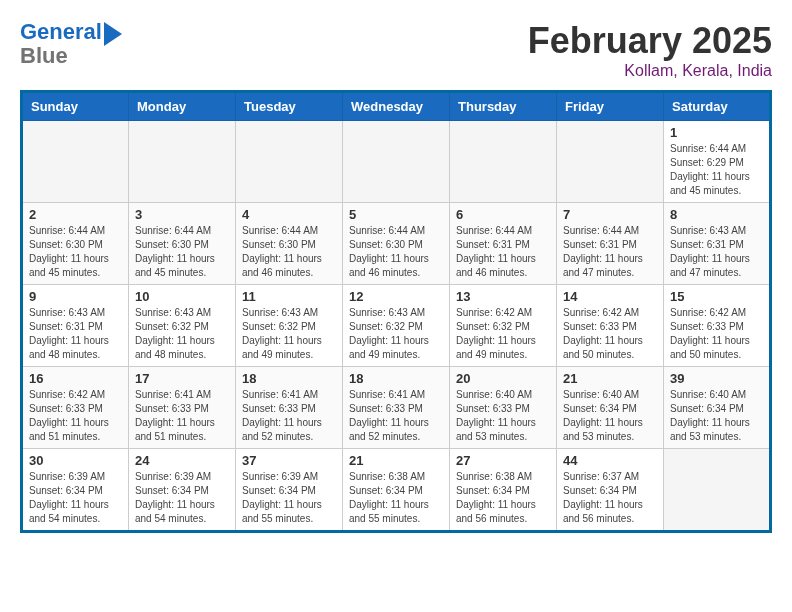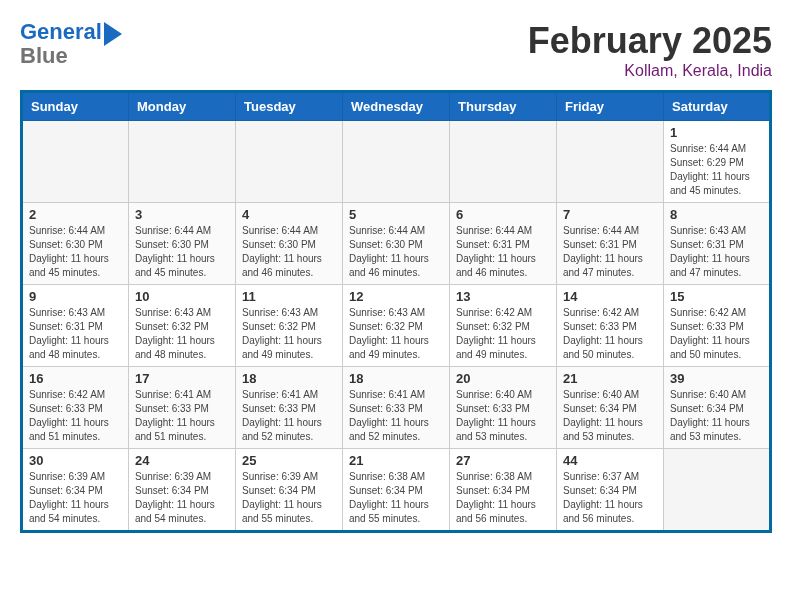--- a/index.html
+++ b/index.html
@@ -274,21 +274,21 @@
 Sunset: 6:34 PM
 Daylight: 11 hours and 54 minutes.</div>
         </td>
         <td>
           <span class="day-num">24</span>
           <div class="day-info" style="white-space: pre-line;">Sunrise: 6:39 AM
 Sunset: 6:34 PM
 Daylight: 11 hours and 54 minutes.</div>
         </td>
         <td>
-          <span class="day-num">25</span>
+          <span class="day-num">37</span>
           <div class="day-info" style="white-space: pre-line;">Sunrise: 6:39 AM
 Sunset: 6:34 PM
 Daylight: 11 hours and 55 minutes.</div>
         </td>
         <td>
           <span class="day-num">21</span>
           <div class="day-info" style="white-space: pre-line;">Sunrise: 6:38 AM
 Sunset: 6:34 PM
 Daylight: 11 hours and 55 minutes.</div>
         </td>

